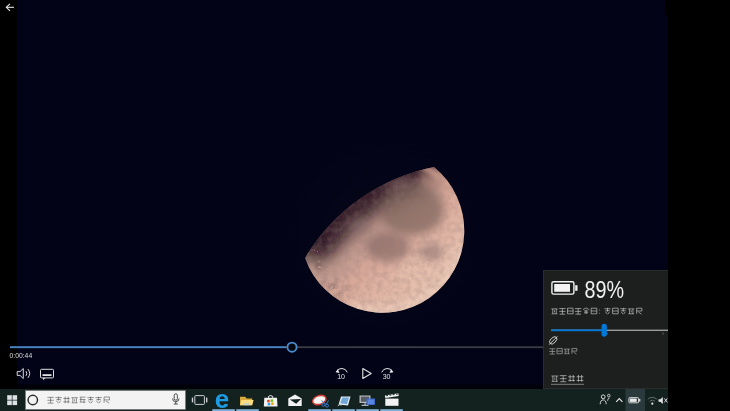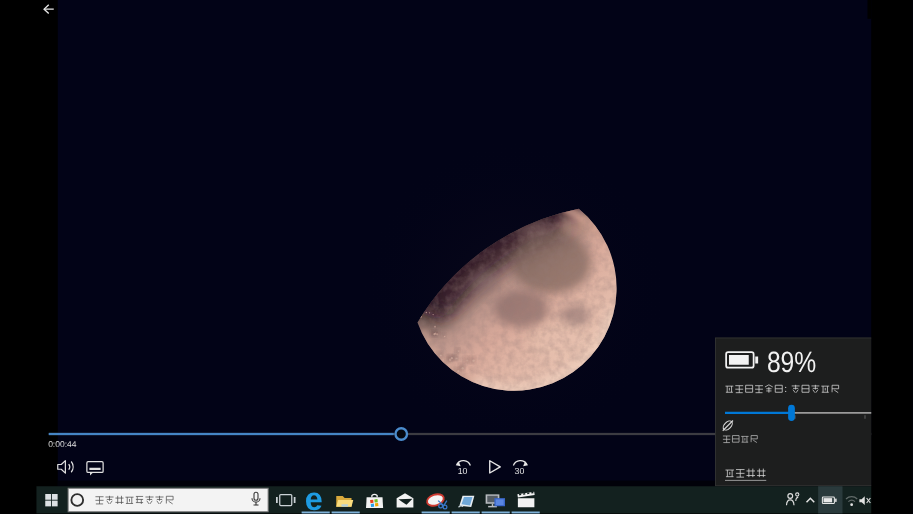--- a/index.html
+++ b/index.html
@@ -1,14 +1,14 @@
 <!DOCTYPE html>
 <html><head><meta charset="utf-8"><style>
 html,body{margin:0;padding:0;background:#000;}
-#stage{position:relative;width:668px;height:411px;overflow:hidden;padding-left:29px;}
+#stage{position:relative;width:668px;height:411px;overflow:hidden;}
 svg{display:block}
 </style></head><body>
 <div id="stage">
 <svg width="730" height="411">
 <rect x="0" y="0" width="730" height="411" fill="#000"></rect>
       <rect x="17" y="0" width="696" height="389" fill="#020317"></rect>
       <rect x="665" y="0" width="65" height="15" fill="#000"></rect>
       <rect x="0" y="0" width="17" height="389" fill="#000"></rect>
       <defs>
 <linearGradient id="mg" gradientUnits="userSpaceOnUse" x1="326" y1="176" x2="428" y2="290">

